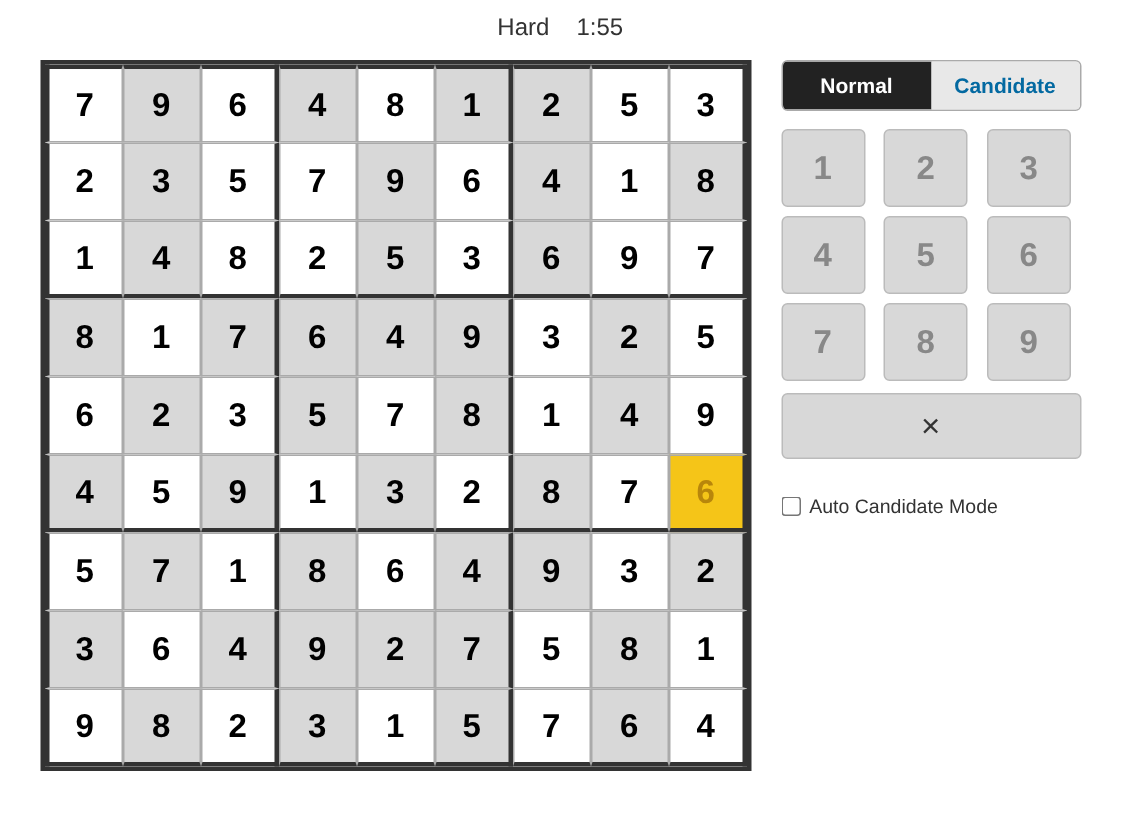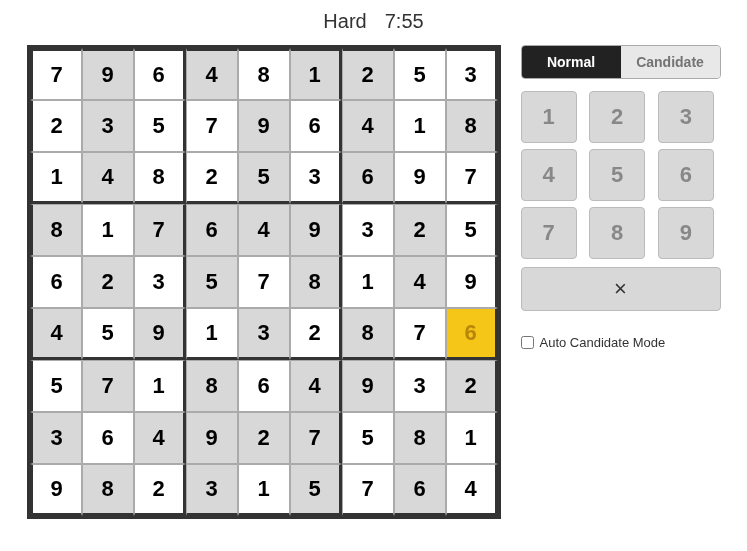--- a/index.html
+++ b/index.html
@@ -11,21 +11,21 @@
       align-items: center;
       padding: 10px;
       width: 747px;
       min-height: 551px;
     }
     .header {
       display: flex;
       gap: 18px;
       align-items: center;
       margin-bottom: 12px;
-      font-size: 20px;
+      font-size: 16px;
       color: #333;
     }
     .main-content {
       display: flex;
       gap: 20px;
       align-items: flex-start;
     }
     .sudoku-board {
       border: 3px solid #333;
       display: grid;
@@ -83,21 +83,21 @@
       font-weight: bold;
       border: none;
       outline: none;
     }
     .mode-btn.active {
       background: #222;
       color: #fff;
     }
     .mode-btn.inactive {
       background: #e8e8e8;
-      color: #737373;
+      color: #0369a1;
     }
     .numpad {
       display: grid;
       grid-template-columns: repeat(3, 1fr);
       gap: 6px;
     }
     .num-btn {
       width: 56px;
       height: 52px;
       font-size: 22px;
@@ -135,21 +135,21 @@
     }
     .auto-candidate input[type="checkbox"] {
       cursor: pointer;
     }
   </style>
 </head>
 <body>
 
 <div class="header">
   <span>Hard</span>
-  <span>7:55</span>
+  <span>1:55</span>
 </div>
 
 <div class="main-content">
   <div class="sudoku-board" id="sudoku-board">
 
   <div class="sudoku-cell bg-white" style="border-left: 3px solid rgb(51, 51, 51); border-top: 3px solid rgb(51, 51, 51);">7</div>
       <div class="sudoku-cell bg-gray" style="border-top: 3px solid rgb(51, 51, 51);">9</div>
       <div class="sudoku-cell bg-white border-right-thick" style="border-top: 3px solid rgb(51, 51, 51);">6</div>
       <div class="sudoku-cell bg-gray" style="border-top: 3px solid rgb(51, 51, 51);">4</div>
       <div class="sudoku-cell bg-white" style="border-top: 3px solid rgb(51, 51, 51);">8</div>

